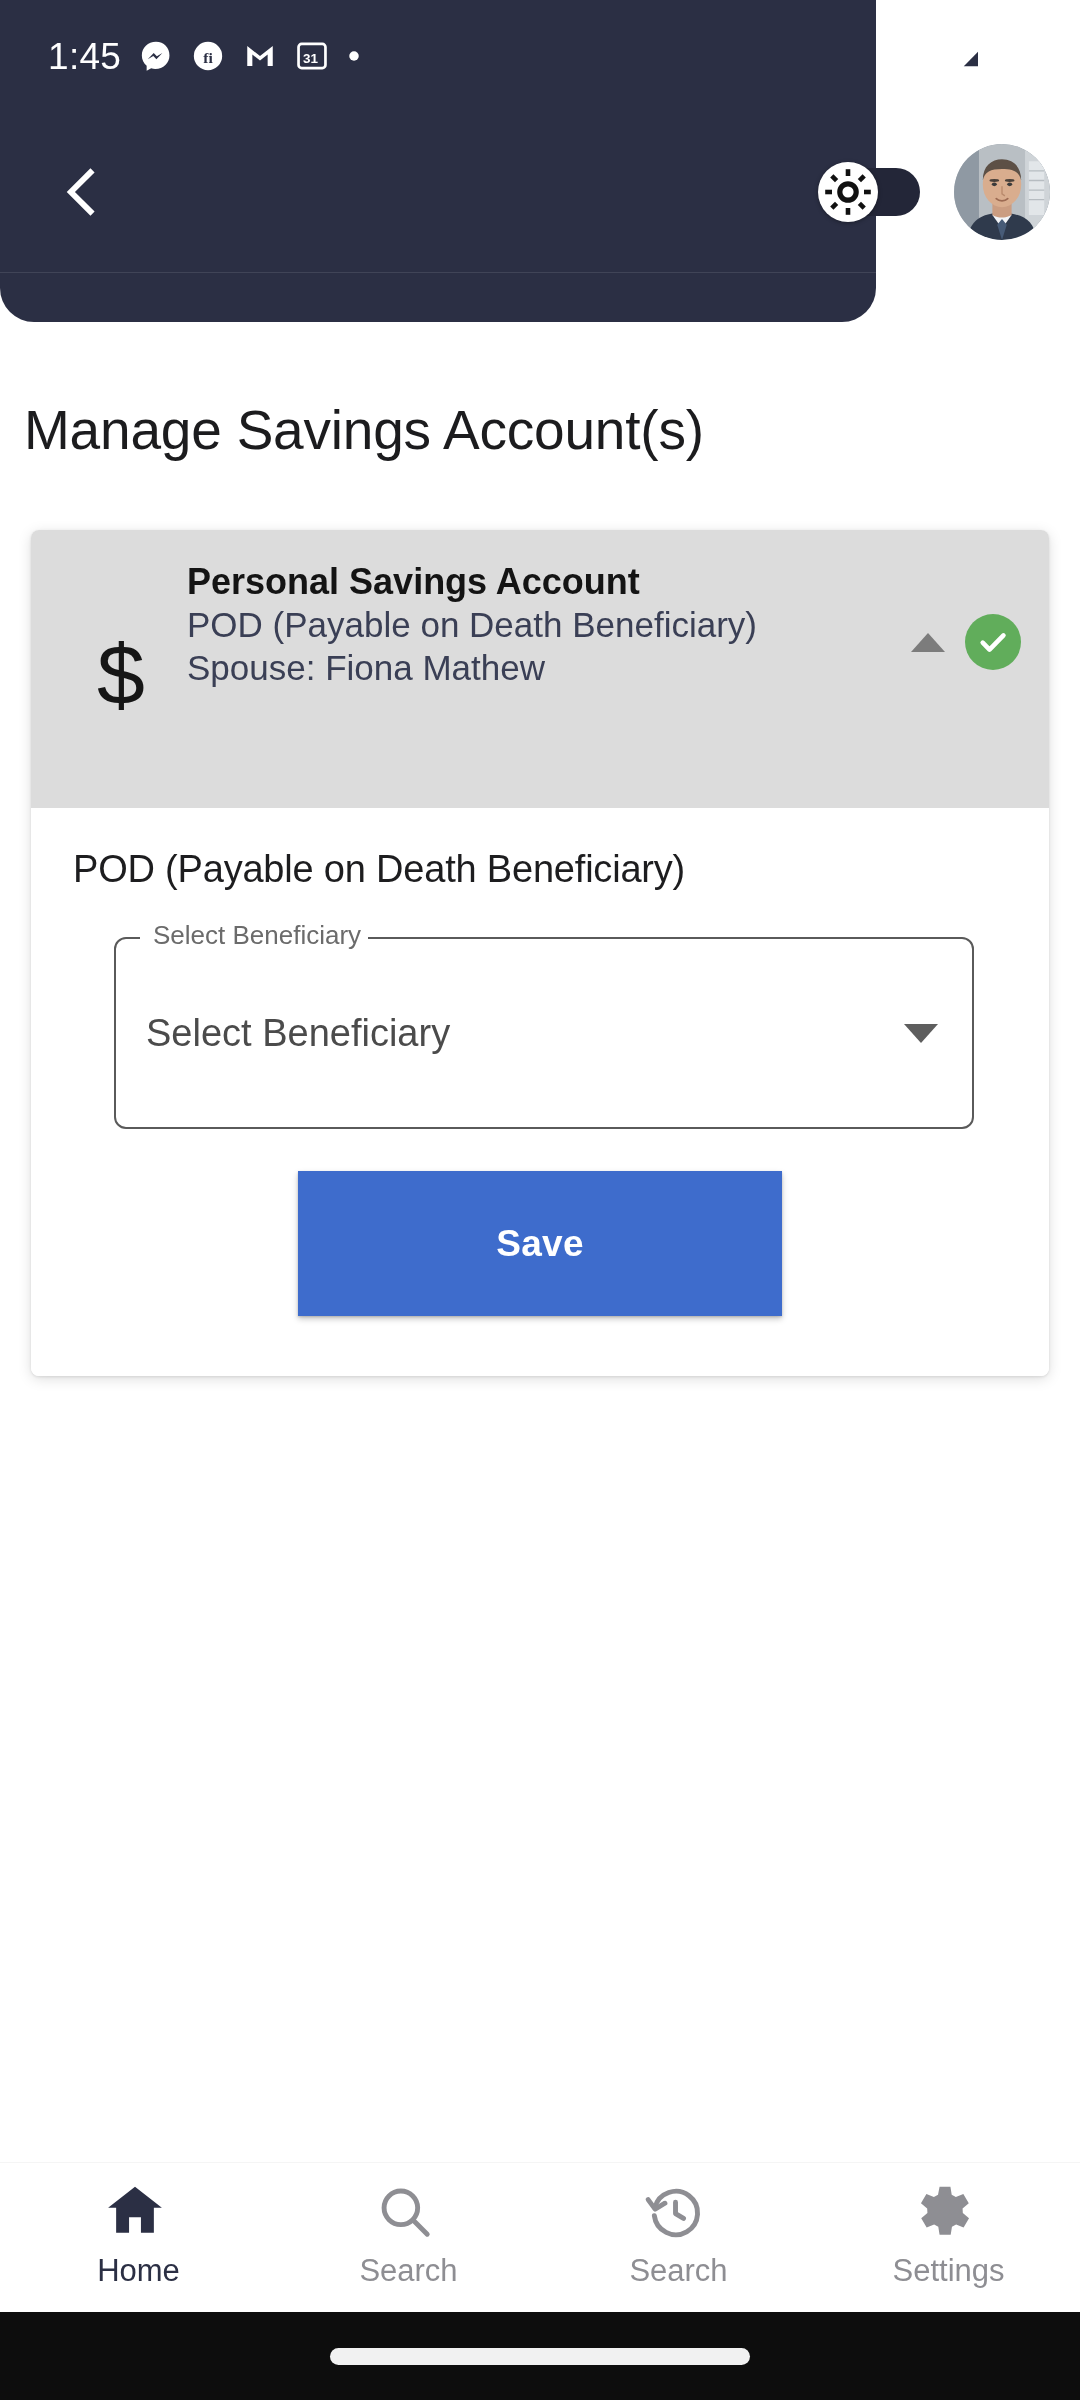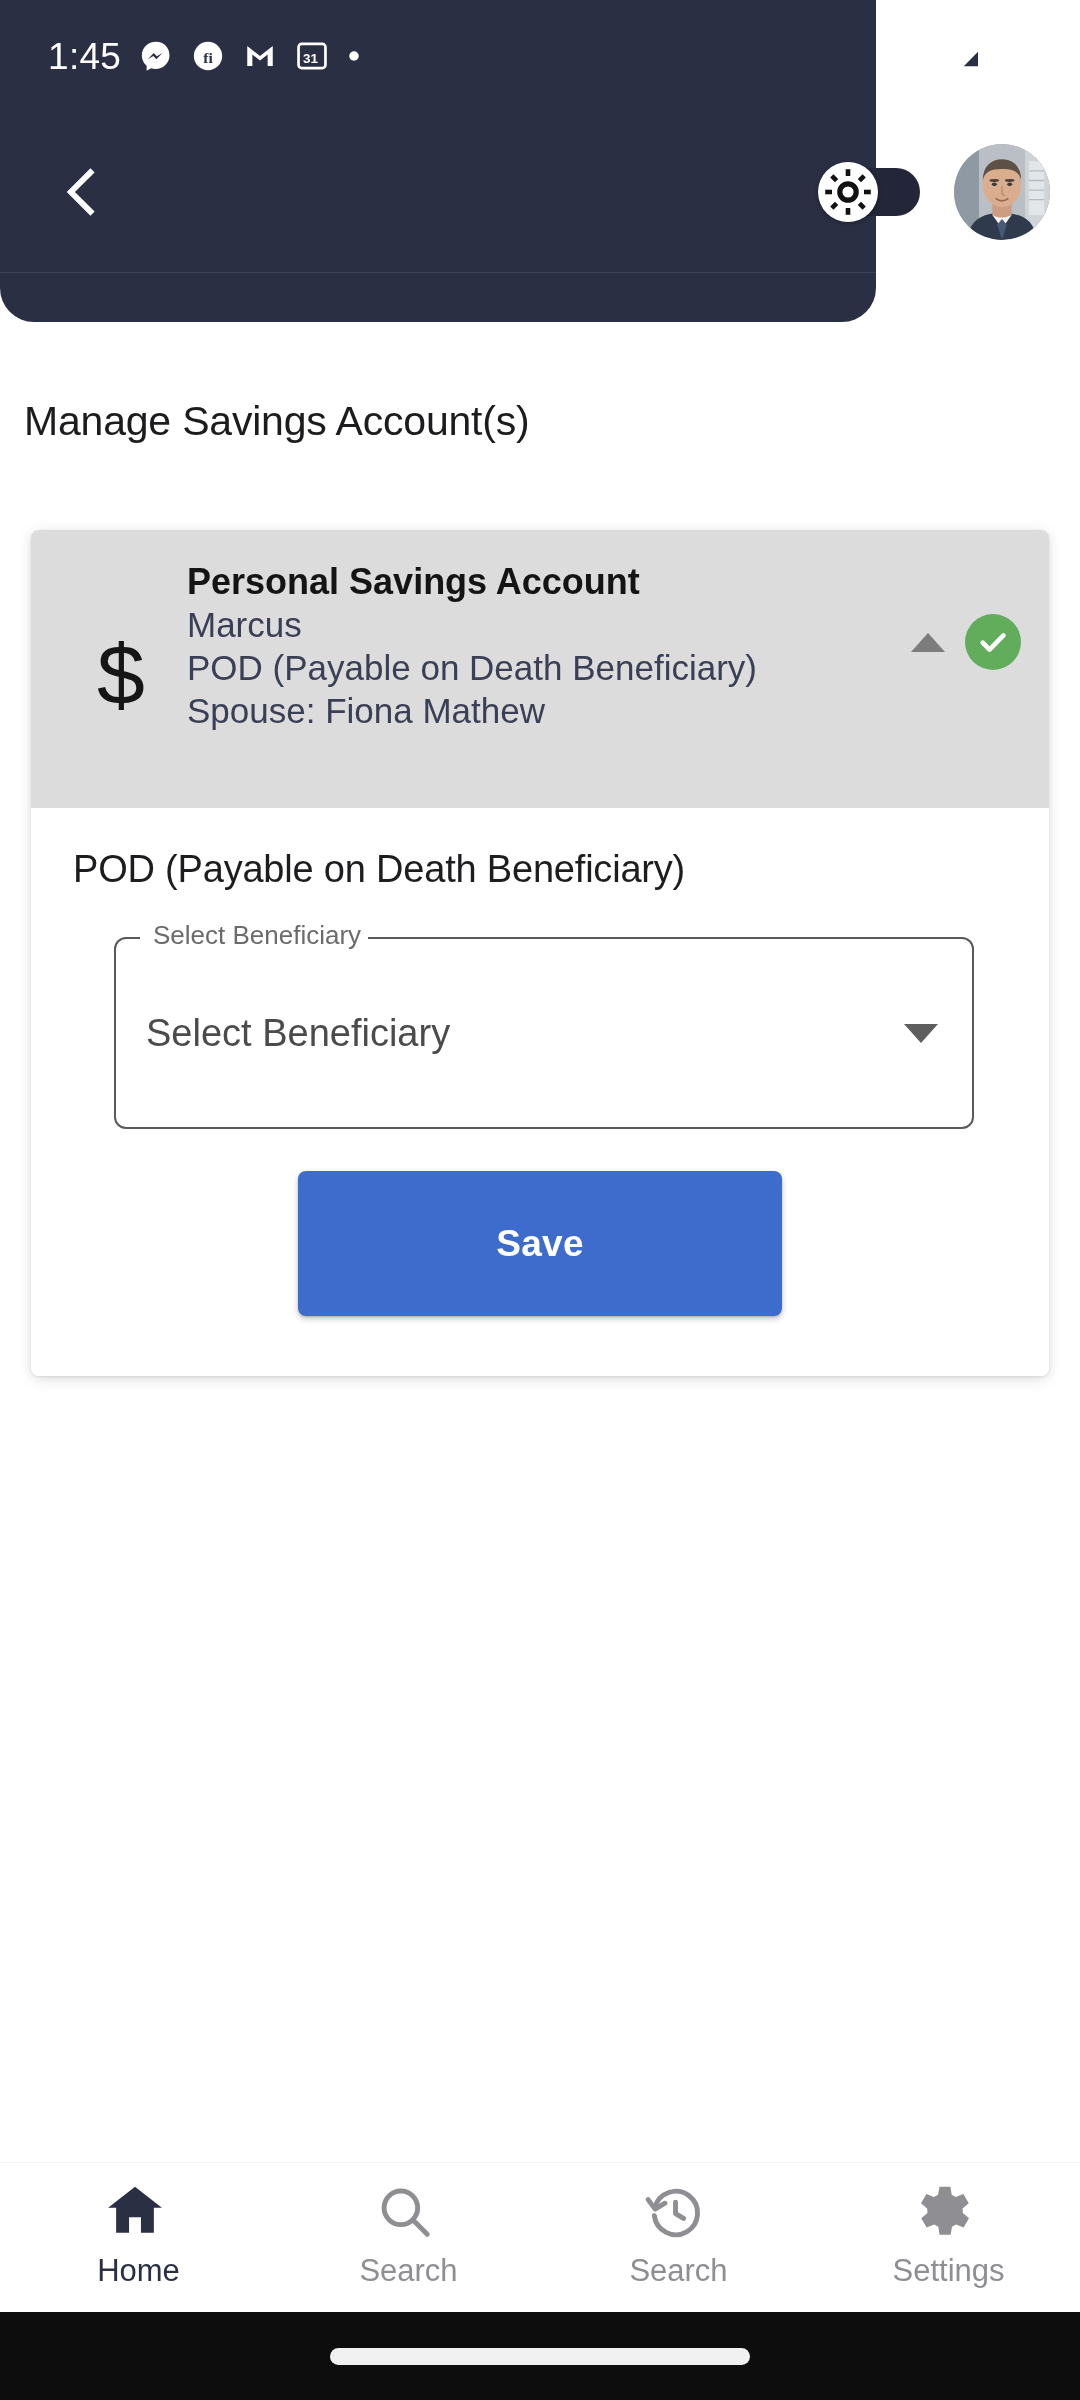--- a/index.html
+++ b/index.html
@@ -103,21 +103,21 @@
     cursor: pointer;
     position: relative;
     background: #9aa3ad;
   }
   .avatar svg { display: block; width: 96px; height: 96px; }
 
   
   .page-title {
     position: absolute;
     top: 398px; left: 24px;
-    font-size: 41px;
+    font-size: 55px;
     color: #1c1c1e;
     letter-spacing: -0.2px;
     white-space: nowrap;
   }
 
   
   .acct-card {
     position: absolute;
     top: 530px; left: 31px;
     width: 1018px;
@@ -255,21 +255,21 @@
   
   .save-row {
     display: flex;
     justify-content: center;
     margin-top: 42px;
   }
   .save-btn {
     width: 484px;
     height: 145px;
     border: none;
-    border-radius: 8px;
+    border-radius: 0;
     background: #3e6ccc;
     color: #ffffff;
     font-size: 37px;
     font-weight: bold;
     letter-spacing: 0.3px;
     cursor: pointer;
     box-shadow: 0 3px 6px rgba(0,0,0,0.22), 0 1px 2px rgba(0,0,0,0.16);
     font-family: "Liberation Sans", sans-serif;
   }
 
@@ -468,21 +468,20 @@
 
   <div class="acct-card">
 
     <div class="card-head">
       <div class="head-icon">
         <span class="dollar">$</span>
       </div>
 
       <div class="head-text">
         <div class="acct-title">Personal Savings Account</div>
-        <div class="acct-line">Marcus</div>
         <div class="acct-line">POD (Payable on Death Beneficiary)</div>
         <div class="acct-line">Spouse: Fiona Mathew</div>
       </div>
 
       <div class="head-actions">
         <div class="caret-up"></div>
         <div class="check-circle">
           <svg width="38" height="38" viewBox="0 0 24 24">
             <path d="M5.5 12.4l4.3 4.4L18.6 7.8" fill="none" stroke="#ffffff" stroke-width="2.9" stroke-linecap="round" stroke-linejoin="round"></path>
           </svg>

